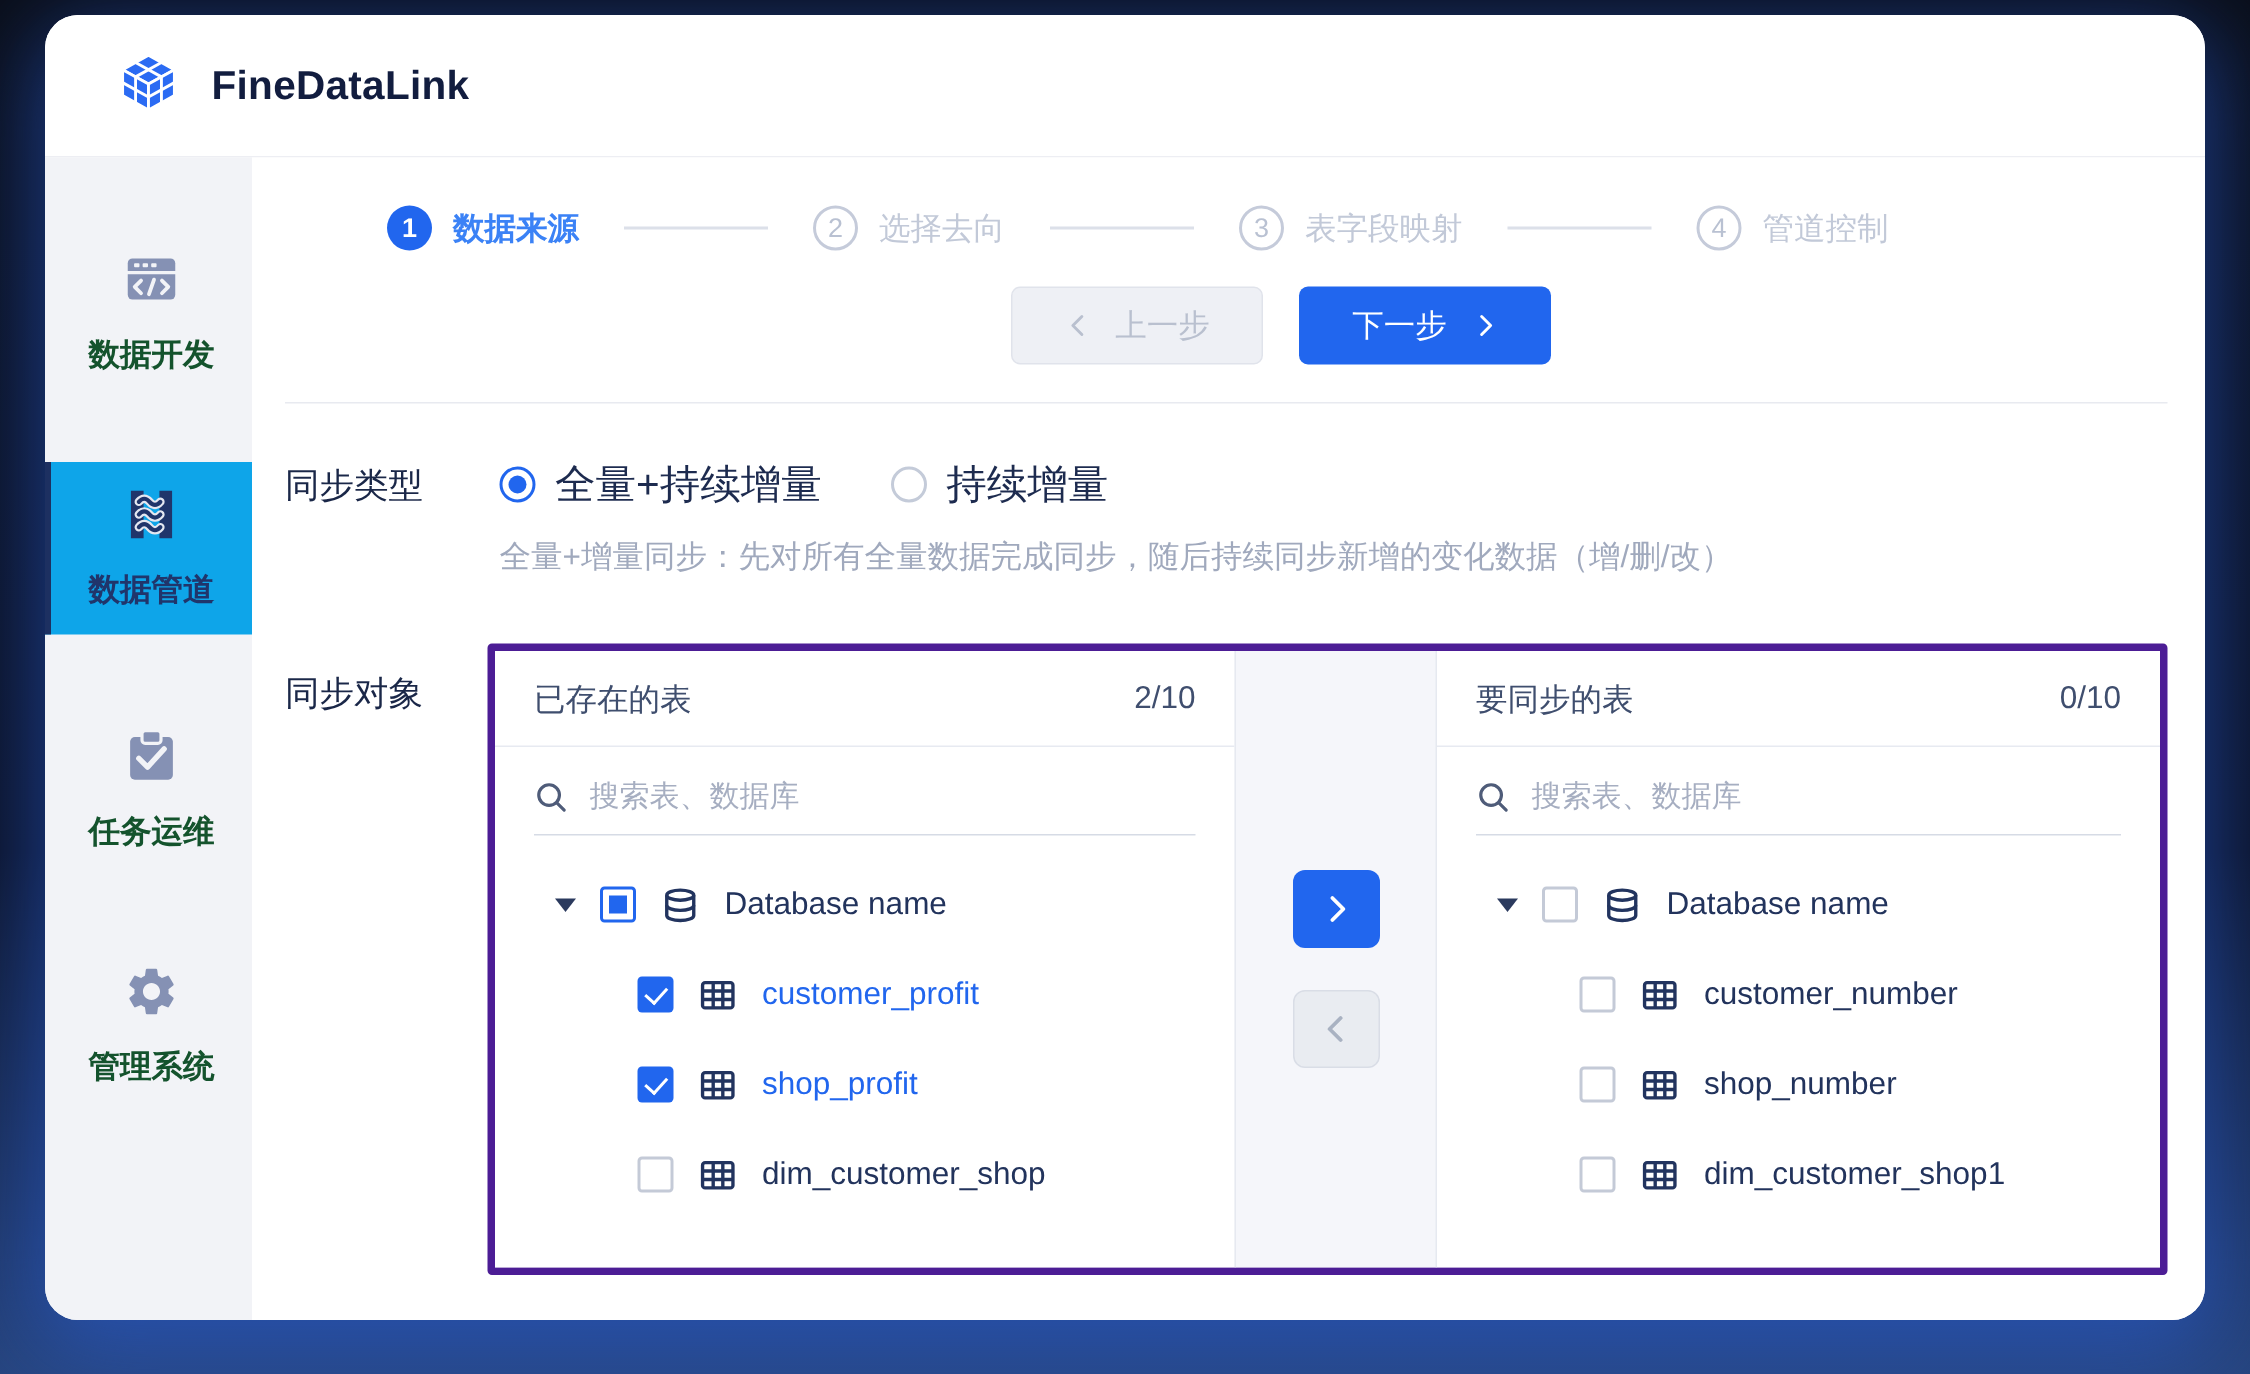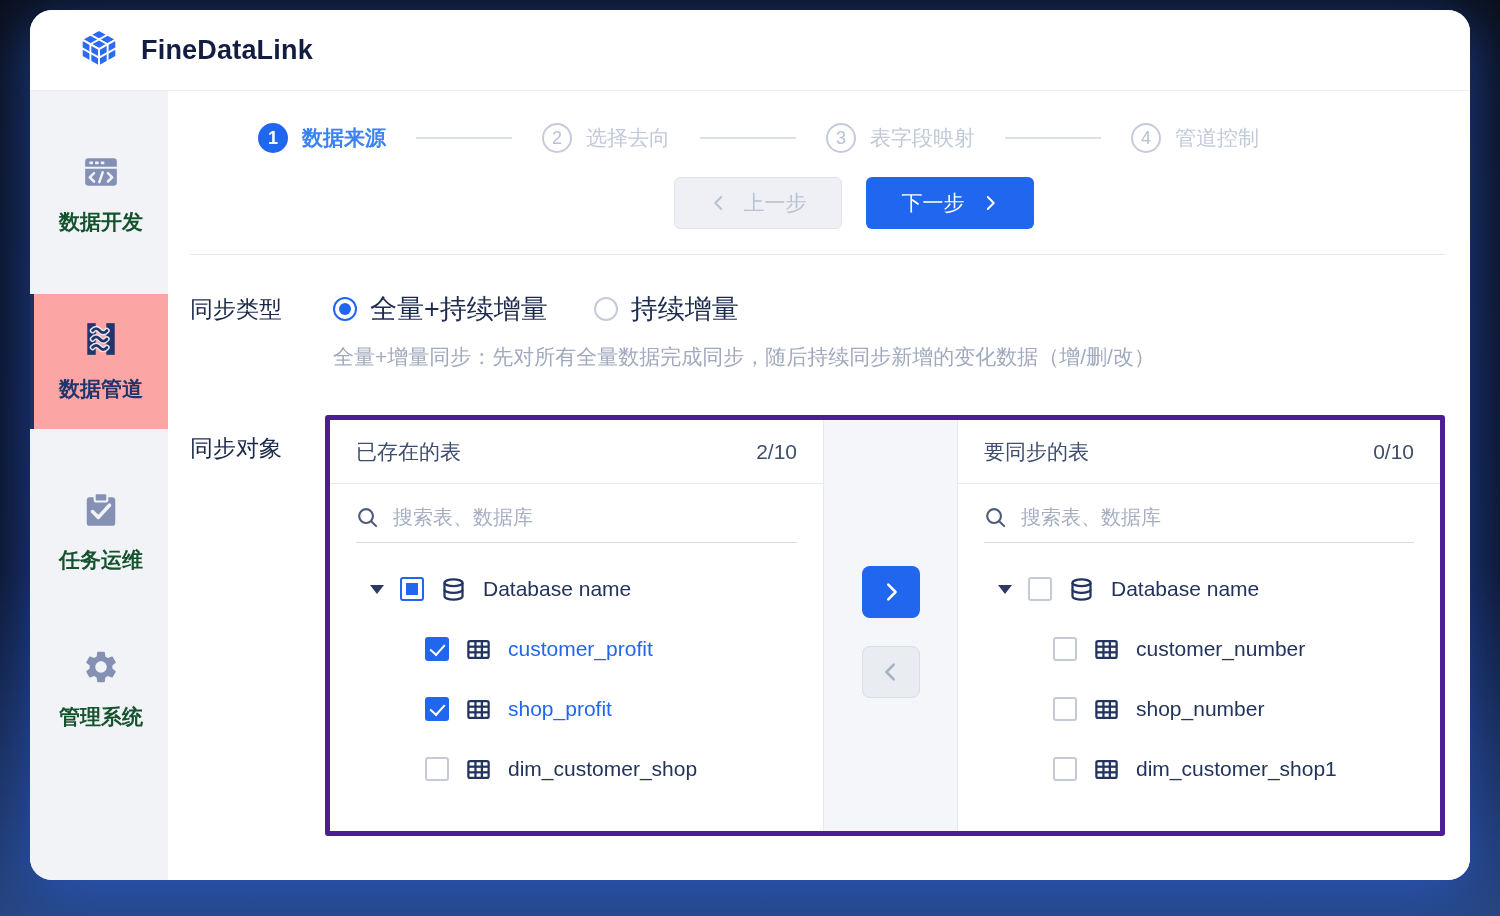--- a/index.html
+++ b/index.html
@@ -9,31 +9,31 @@
     background:linear-gradient(180deg,#0a0e18 0%,#0b1226 62%,#27457e 100%);
     position:relative;
   }
   .window {
     position:absolute; left:30px; top:10px; width:1440px; height:870px;
     background:#fff; border-radius:22px; overflow:hidden;
     box-shadow:0 14px 60px 6px rgba(43,98,226,.55);
     display:flex; flex-direction:column;
   }
   
-  .header { height:81px; flex:none; display:flex; align-items:center; padding-left:46px; border-bottom:1px solid #edeef3; background:#fff; }
+  .header { height:95px; flex:none; display:flex; align-items:center; padding-left:46px; border-bottom:1px solid #edeef3; background:#fff; }
   .logo { width:46px; height:46px; flex:none; }
   .brand { margin-left:19px; font-size:27px; font-weight:700; color:#121d3f; letter-spacing:.2px; }
   
   .body { flex:1; display:flex; min-height:0; }
   .sidebar { width:138px; flex:none; background:#f2f3f7; display:flex; flex-direction:column; }
   .nav-item { display:flex; flex-direction:column; align-items:center; cursor:pointer; border-left:4px solid transparent; }
   .nav-item .nav-label { margin-top:17px; font-size:21px; color:#14532d;font-weight:bold; }
   .nav-item svg { display:block; }
   .nav-item.n1 { margin-top:62px; }
-  .nav-item.active { margin-top:58px; padding:26px 0; background:#fca5a5; border-left:4px solid #1d3061; }
+  .nav-item.active { margin-top:58px; padding:16px 0; background:#0ea5e9; border-left:4px solid #1d3061; }
   .nav-item.active .nav-label { color:#20356b; font-weight:700; }
   .nav-item.n3 { margin-top:62px; }
   .nav-item.n4 { margin-top:74px; }
   
   .main { flex:1; background:#fff; padding:30px 25px 0 22px; min-width:0; }
   .stepper { display:flex; align-items:center; margin-left:68px; height:34px; }
   .step { display:flex; align-items:center; }
   .step-circle { width:30px; height:30px; border-radius:50%; display:flex; align-items:center; justify-content:center; font-size:18px; flex:none; }
   .step.active .step-circle { background:#2166ee; color:#fff; font-weight:700; }
   .step.upcoming .step-circle { background:#fff; border:2px solid #c5cbda; color:#b9c1d2; }

